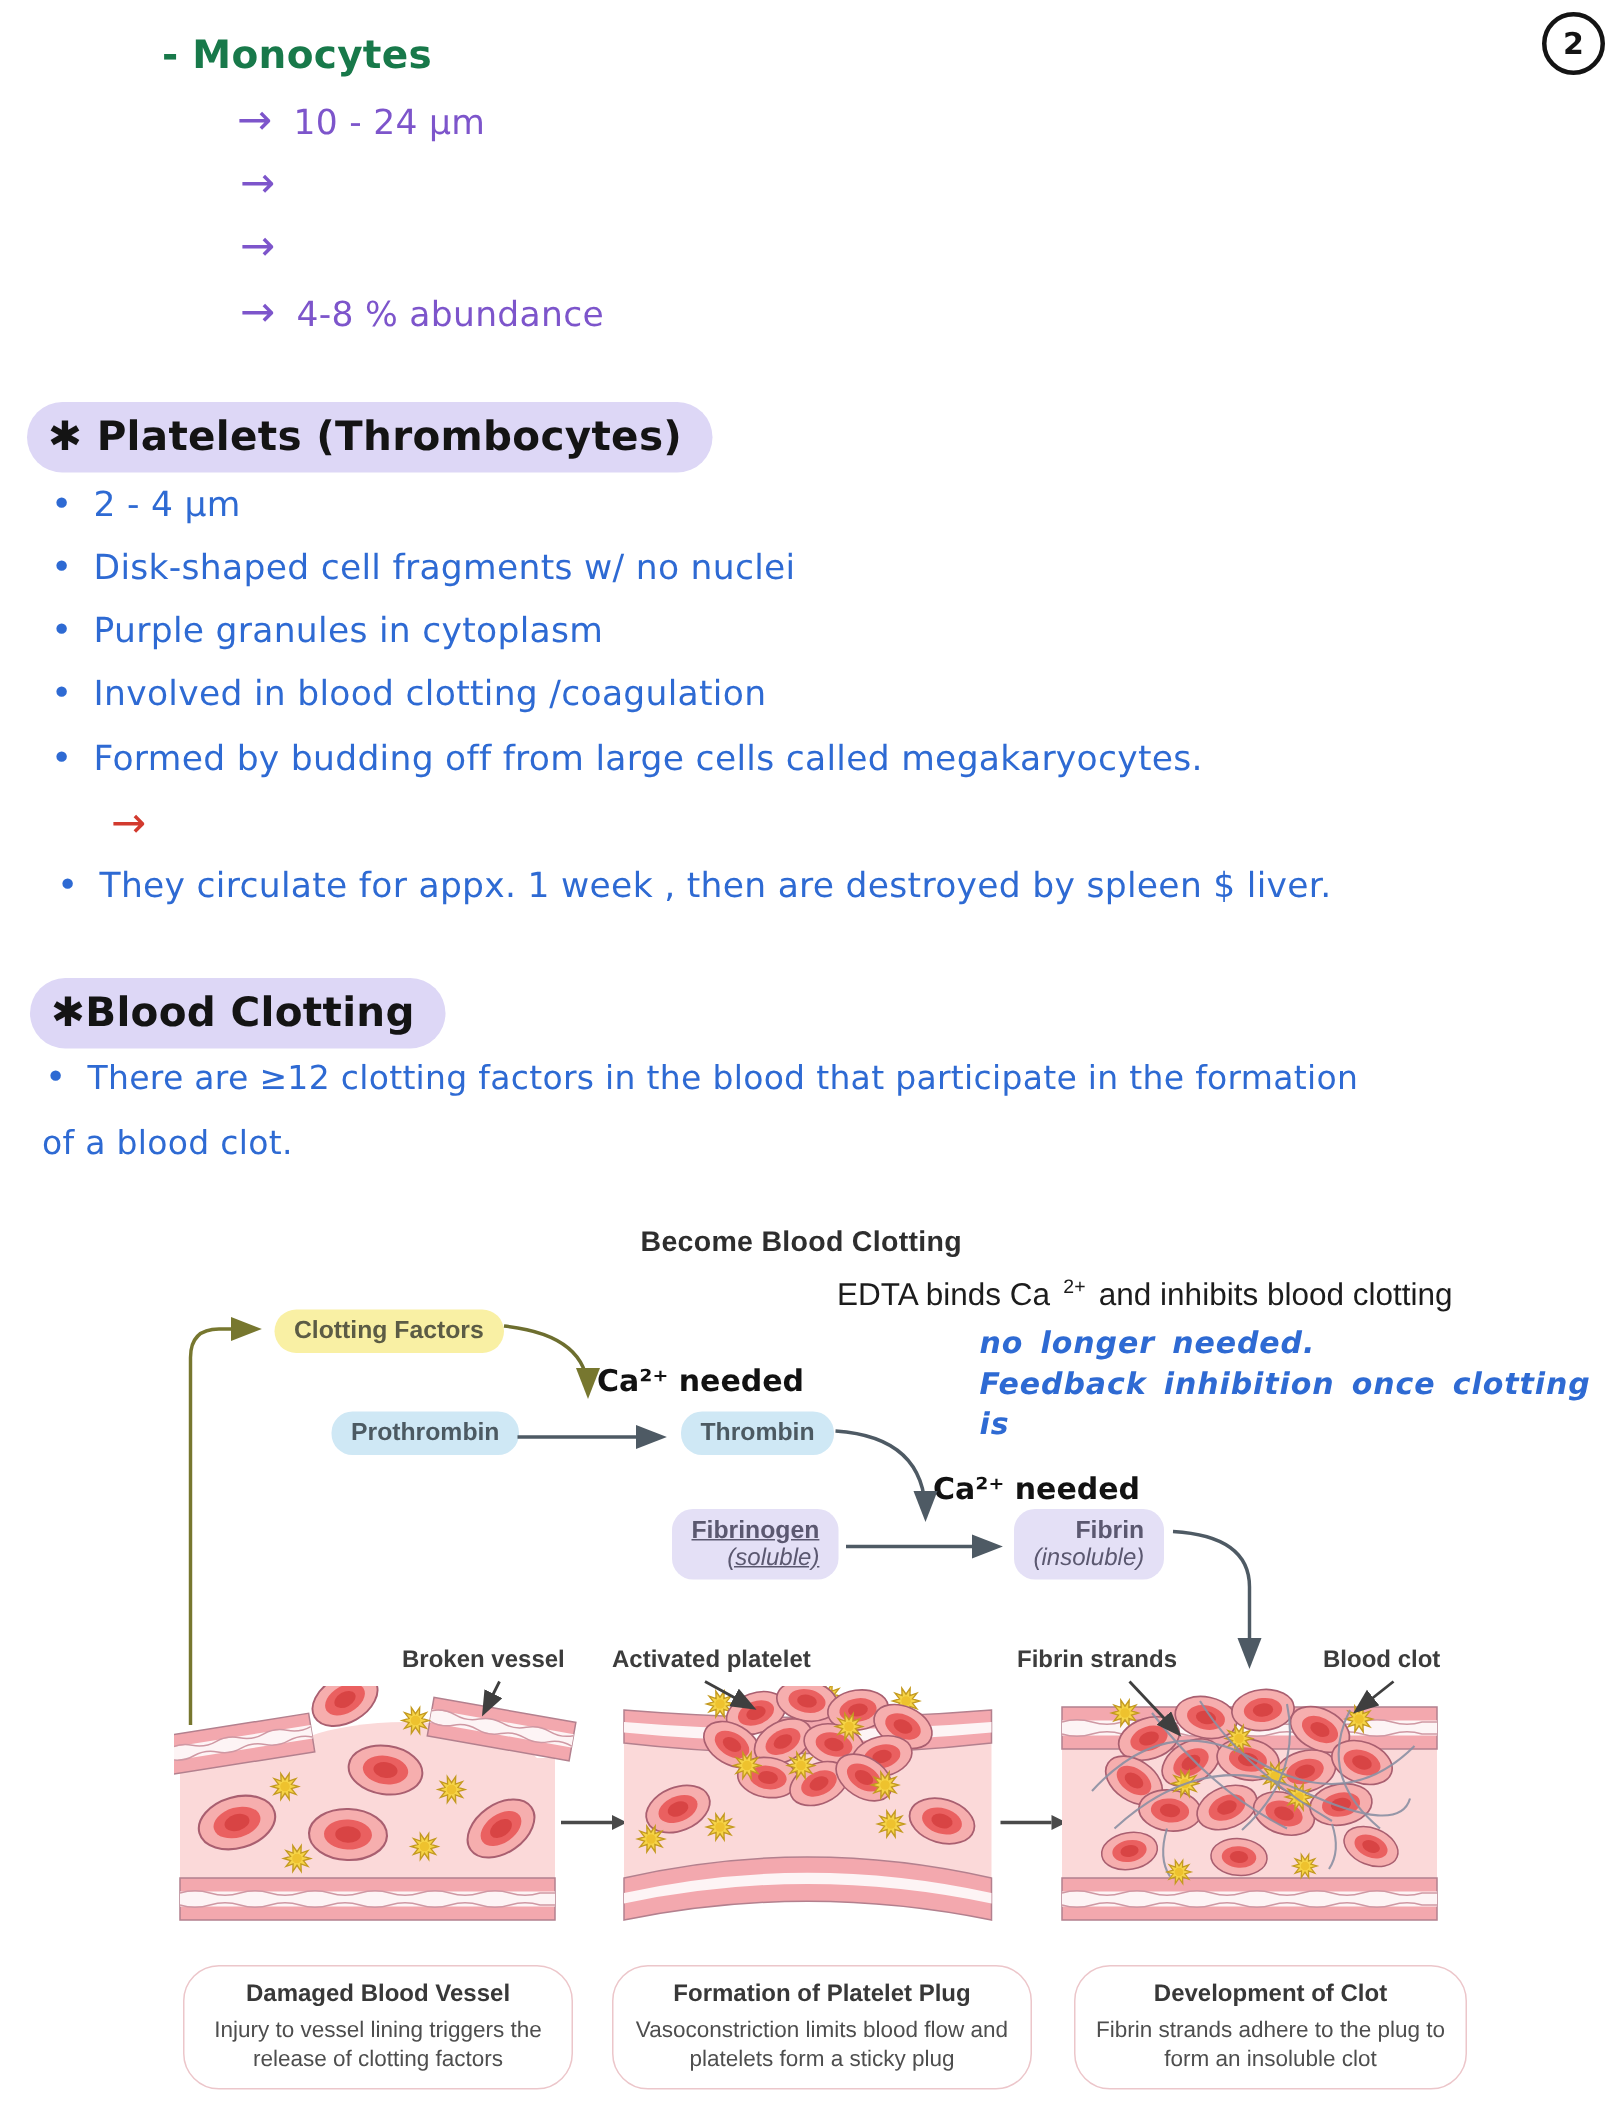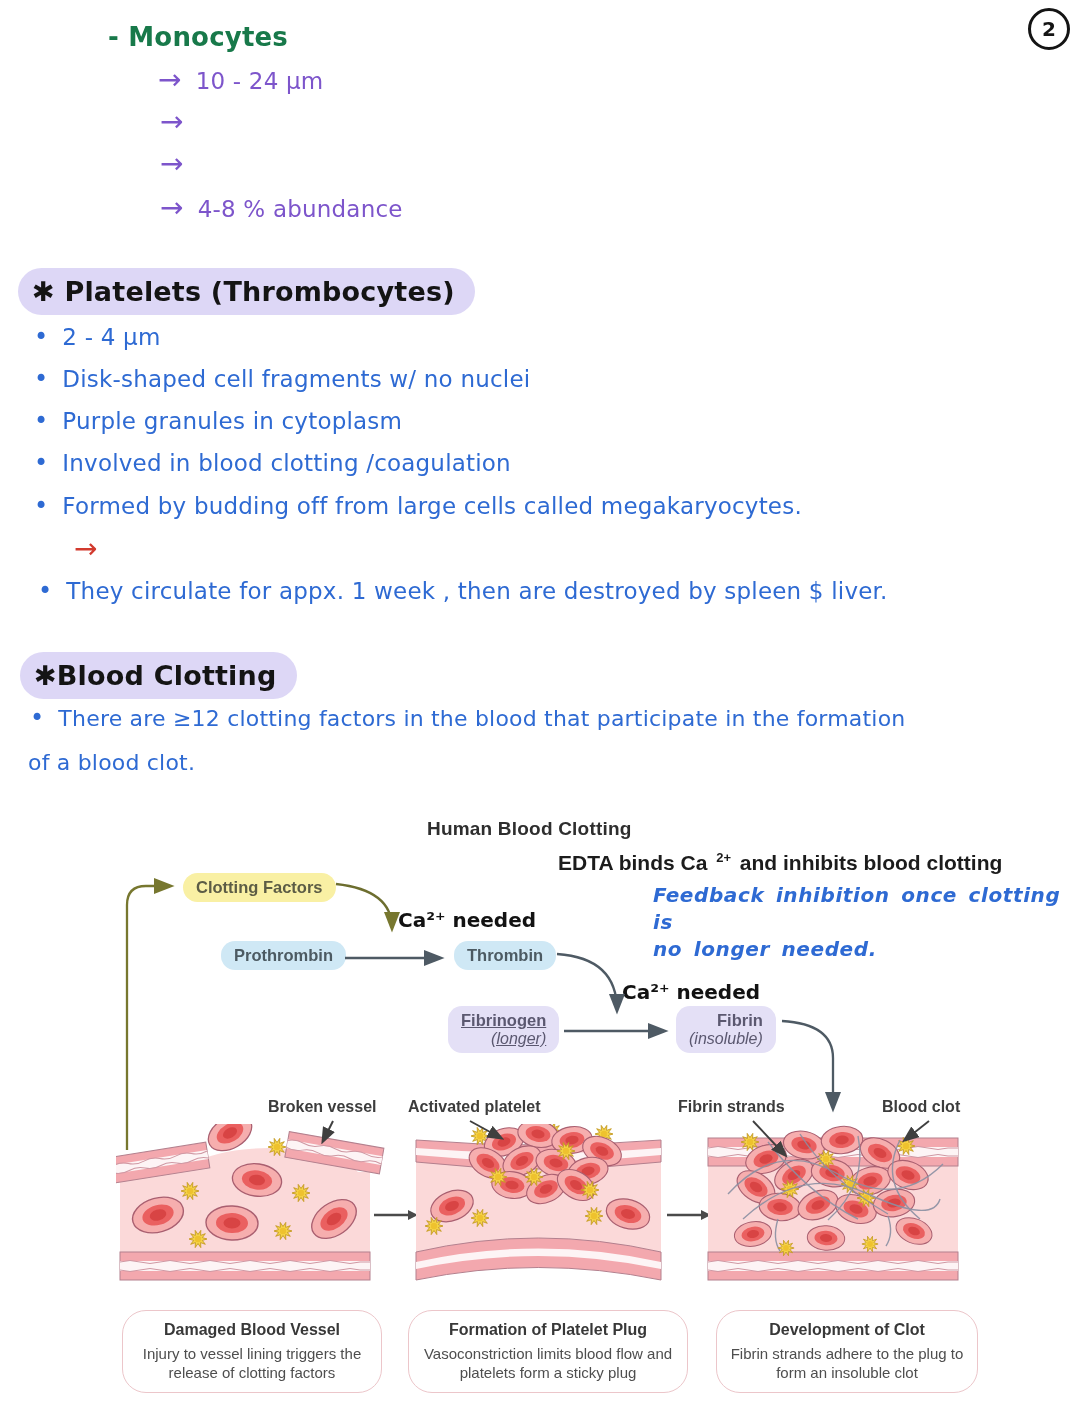--- a/index.html
+++ b/index.html
@@ -23,21 +23,21 @@
   .bullet-glyph{font-size:24px;line-height:1;display:inline-block;}
   .line-row{display:flex;align-items:baseline;gap:14px;}
   
   .page-circle{
     width:36px;height:36px;border:3px solid #141414;border-radius:50%;
     display:flex;align-items:center;justify-content:center;
     font-size:20px;font-weight:bold;color:#141414;font-family:"DejaVu Sans",sans-serif;
   }
   
   .diagram-title{font-size:19px;font-weight:bold;color:#2e2e2e;letter-spacing:.2px;}
-  .edta{font-size:21px;color:#1c1c1c;font-weight:700;}
+  .edta{font-size:21px;color:#1c1c1c;font-weight:400;}
   .edta sup{font-size:13px;}
   .fb-note{color:#2e6ad3;font-size:20px;font-style:italic;font-weight:600;
            font-family:"DejaVu Sans",sans-serif;line-height:1.35;letter-spacing:.6px;word-spacing:4px;}
   .ca-label{font-family:"DejaVu Sans",sans-serif;font-size:20px;font-weight:600;color:#121212;white-space:nowrap;}
   .node{
     border-radius:14px;text-align:right;font-size:16.5px;font-weight:600;
     padding:5px 13px;line-height:1.15;white-space:nowrap;
   }
   .node-yellow{background:#f9f0a4;color:#5c5c45;border-radius:17px;}
   .node-blue{background:#cfe8f5;color:#4c5a62;}
@@ -109,37 +109,37 @@
 
 <div class="abs" style="left:20px;top:652px;">
   <span class="heading-pill hw">✱Blood Clotting</span>
 </div>
 <div class="abs line-row" style="left:30px;top:706px;">
   <span class="bullet-glyph hw" style="color:#2e6ad3">•</span>
   <span class="hw hw-blue-sm">There are  ≥12 clotting factors in the blood that participate in the formation</span>
 </div>
 <div class="abs hw hw-blue-sm" style="left:28px;top:750px;">of a blood clot.</div>
 
-<div class="abs diagram-title" style="left:427px;top:818px;">Human Blood Clotting</div>
+<div class="abs diagram-title" style="left:427px;top:818px;">Become Blood Clotting</div>
 <div class="abs edta" style="left:558px;top:850px;">
   <span>EDTA binds Ca</span>
   <sup style="margin:0 3px;">2+</sup>
   <span>and inhibits blood clotting</span>
 </div>
 <div class="abs fb-note" style="left:653px;top:882px;">
+  <div>no longer needed.</div>
   <div>Feedback inhibition once clotting is</div>
-  <div>no longer needed.</div>
 </div>
 
 <div class="abs node node-yellow" style="left:183px;top:873px;">Clotting Factors</div>
 <div class="abs node node-blue" style="left:221px;top:941px;">Prothrombin</div>
 <div class="abs node node-blue" style="left:454px;top:941px;">Thrombin</div>
 <div class="abs node node-purple" style="left:448px;top:1006px;text-decoration:underline;">
   <div>Fibrinogen</div>
-  <div class="state">(longer)</div>
+  <div class="state">(soluble)</div>
 </div>
 <div class="abs node node-purple" style="left:676px;top:1006px;">
   <div>Fibrin</div>
   <div class="state">(insoluble)</div>
 </div>
 <div class="abs ca-label" style="left:398px;top:908px;">Ca²⁺ needed</div>
 <div class="abs ca-label" style="left:622px;top:980px;">Ca²⁺ needed</div>
 
 <div class="abs panel-label" style="left:268px;top:1098px;">Broken vessel</div>
 <div class="abs panel-label" style="left:408px;top:1098px;">Activated platelet</div>

